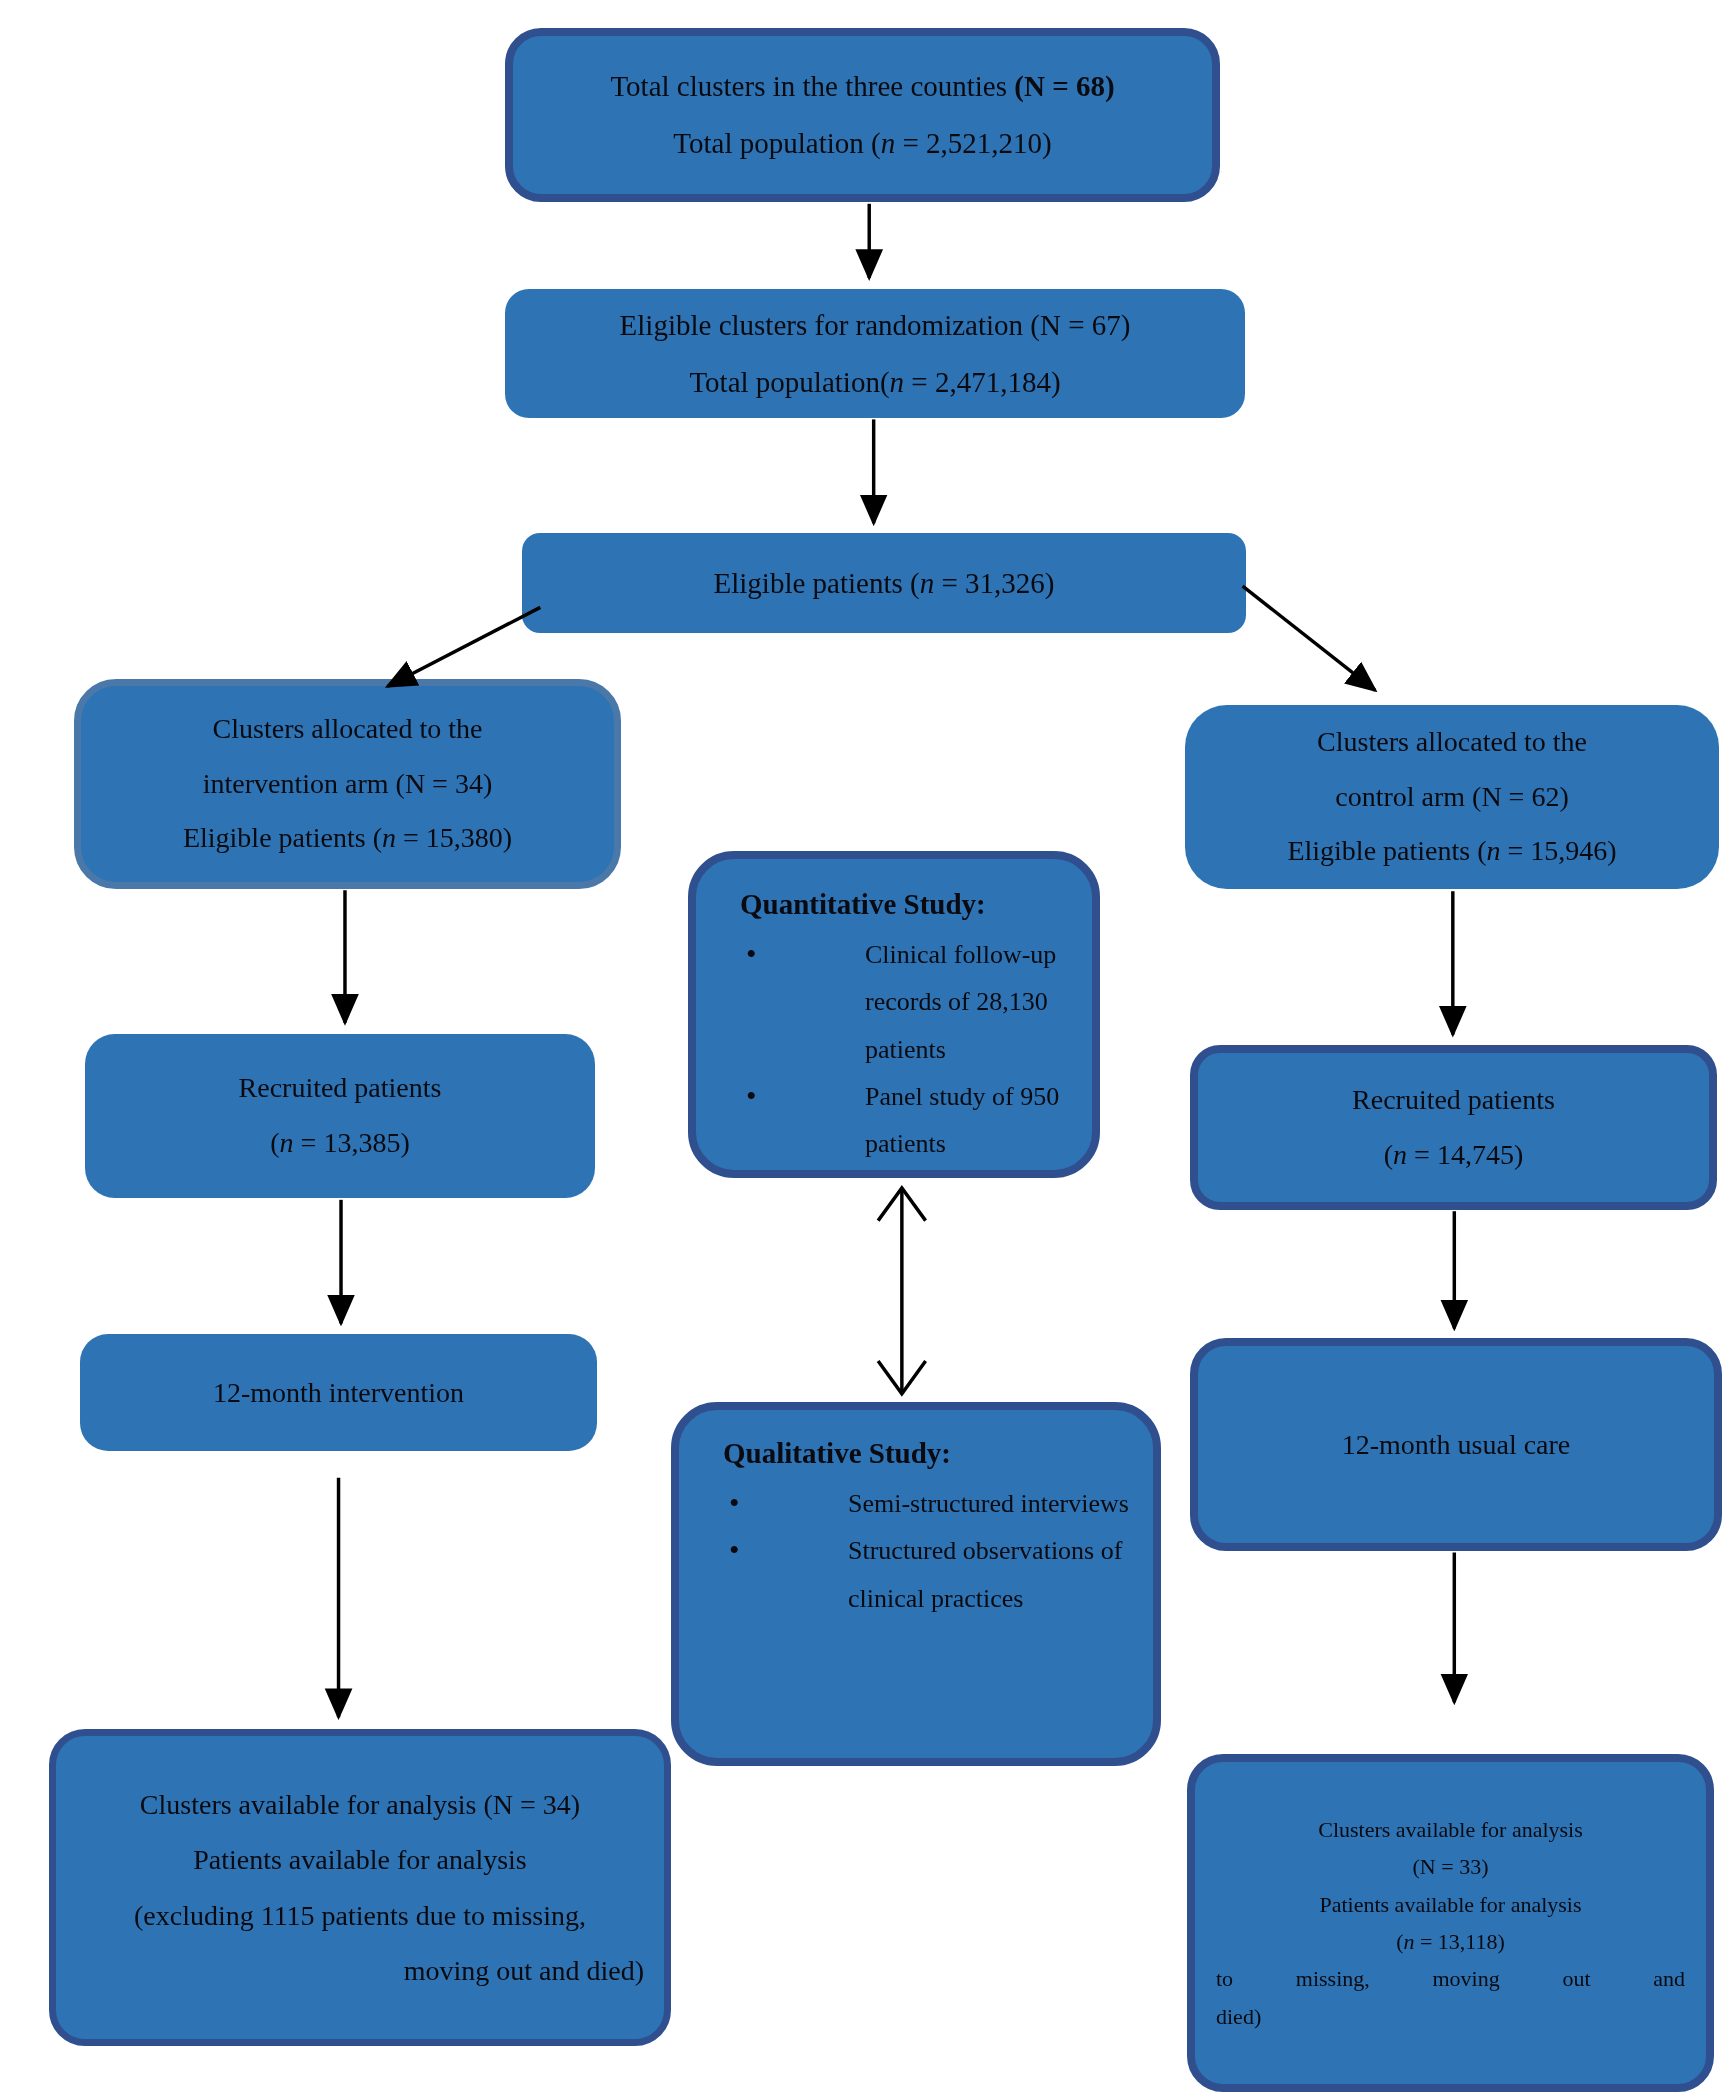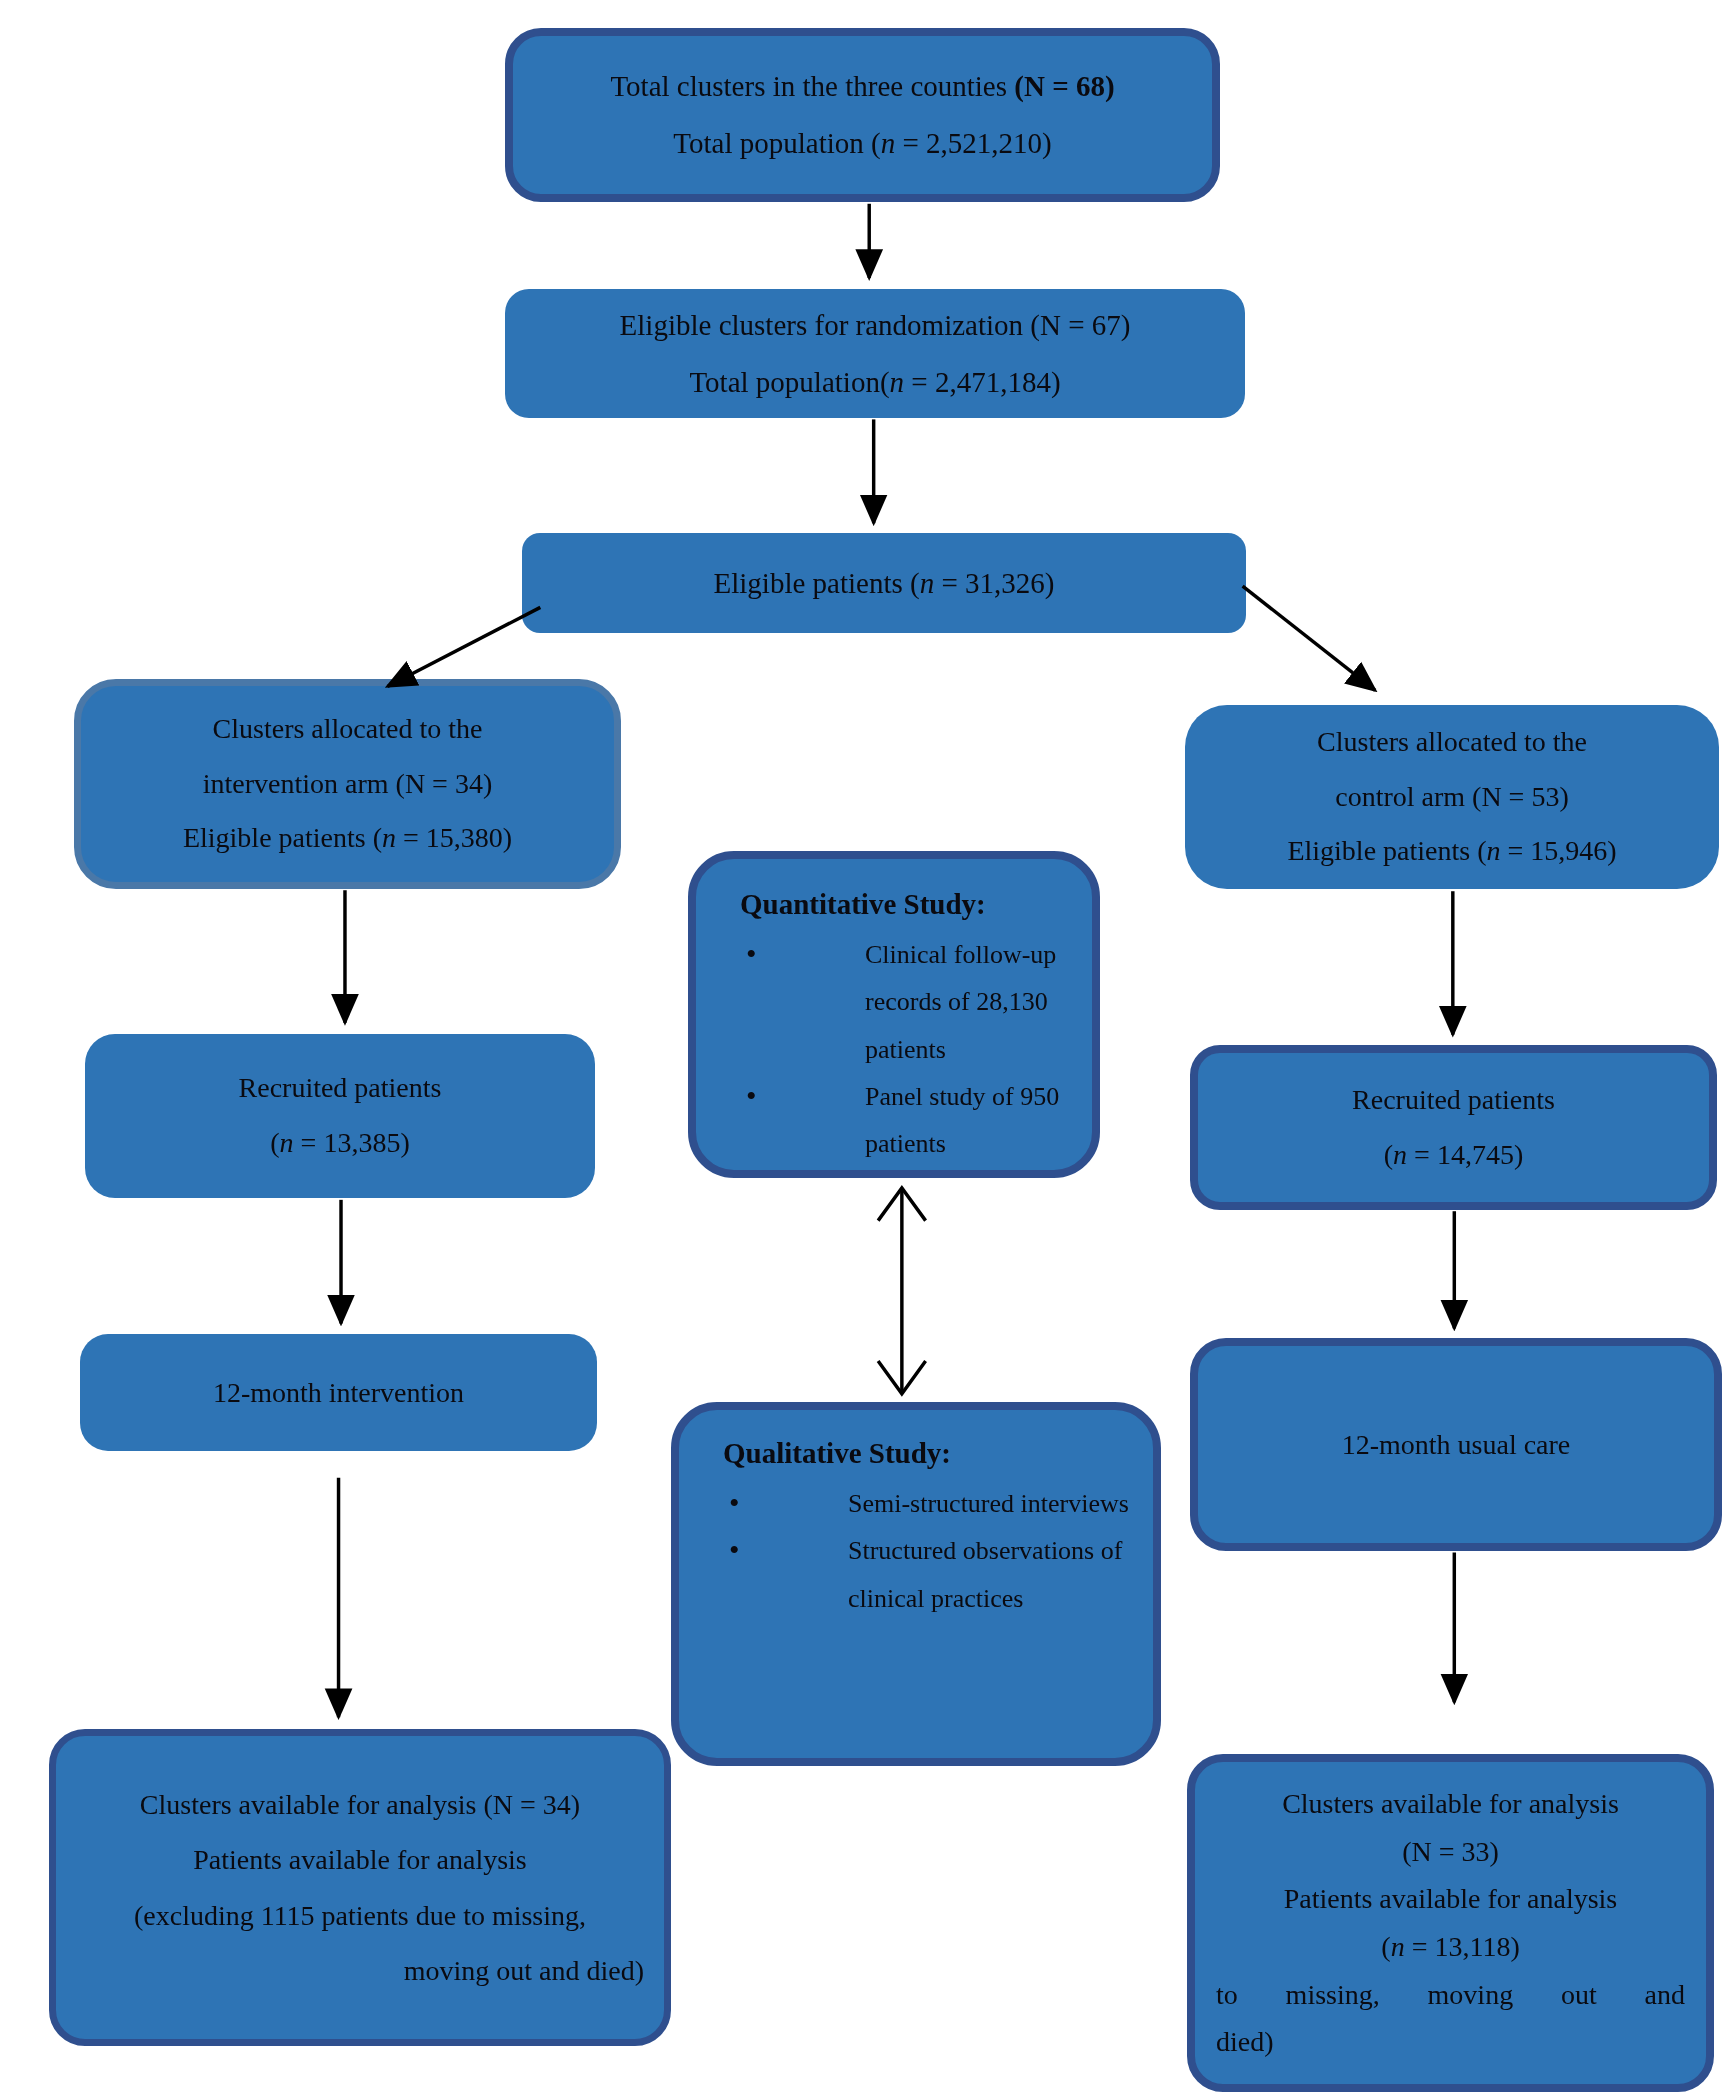--- a/index.html
+++ b/index.html
@@ -26,21 +26,21 @@
   #b-alloc-c {left:1185px; top:705px; width:534px; height:184px; border-radius:42px; font-size:28px; line-height:1.95;}
   #b-quant   {left:688px; top:851px; width:412px;  height:327px; border:8px solid var(--navy); border-radius:46px;
               align-items:flex-start; justify-content:flex-start; text-align:left; padding:23px 18px 14px 44px;}
   #b-recr-i  {left:85px;  top:1034px; width:510px; height:164px; border-radius:30px; font-size:28px; line-height:1.95;}
   #b-recr-c  {left:1190px; top:1045px; width:527px; height:165px; border:8px solid var(--navy); border-radius:30px; font-size:28px; line-height:1.95;}
   #b-12-i    {left:80px;  top:1334px; width:517px; height:117px; border-radius:28px; font-size:28px;}
   #b-12-c    {left:1190px; top:1338px; width:532px; height:213px; border:8px solid var(--navy); border-radius:36px; font-size:28px;}
   #b-qual    {left:671px; top:1402px; width:490px;  height:364px; border:8px solid var(--navy); border-radius:46px;
               align-items:flex-start; justify-content:flex-start; text-align:left; padding:21px 15px 14px 44px;}
   #b-anal-i  {left:49px;  top:1729px; width:622px; height:317px; border:7.4px solid var(--navy); border-radius:36px; font-size:28px; line-height:1.97; padding:0 20px;}
-  #b-anal-c  {left:1187px; top:1754px; width:527px; height:338px; border:8px solid var(--navy); border-radius:36px; font-size:28px; line-height:1.7;  padding:7px 21px;}
+  #b-anal-c  {left:1187px; top:1754px; width:527px; height:338px; border:8px solid var(--navy); border-radius:36px; font-size:22px; line-height:1.7;  padding:7px 21px;}
   
   #b-anal-i .line:nth-child(n+4){text-align:right;}
   #b-anal-c .line:nth-child(5),
   #b-anal-c .line:nth-child(6){text-align:justify; text-align-last:justify;}
   #b-anal-c .line:nth-child(7){text-align:left;}
   
   .hdr{font-size:29px; font-weight:bold; line-height:1.55; margin-bottom:4px;}
   .bul{position:relative; width:100%; box-sizing:border-box; padding-left:125px; font-size:26px; line-height:1.82;}
   .dot{position:absolute; left:6px; top:-1px; font-size:30px; line-height:1.6;}
   
@@ -68,21 +68,21 @@
   </div>
 
   <div class="box" id="b-alloc-i">
     <div class="line">Clusters allocated to the</div>
     <div class="line">intervention arm (N = 34)</div>
     <div class="line">Eligible patients (<i>n</i> = 15,380)</div>
   </div>
 
   <div class="box" id="b-alloc-c">
     <div class="line">Clusters allocated to the</div>
-    <div class="line">control arm (N = 53)</div>
+    <div class="line">control arm (N = 62)</div>
     <div class="line">Eligible patients (<i>n</i> = 15,946)</div>
   </div>
 
   <div class="box" id="b-quant">
     <div class="hdr">Quantitative Study:</div>
     <div class="bul">
       <span class="dot">•</span>
       <span>Clinical follow-up records of 28,130 patients</span>
     </div>
     <div class="bul">

